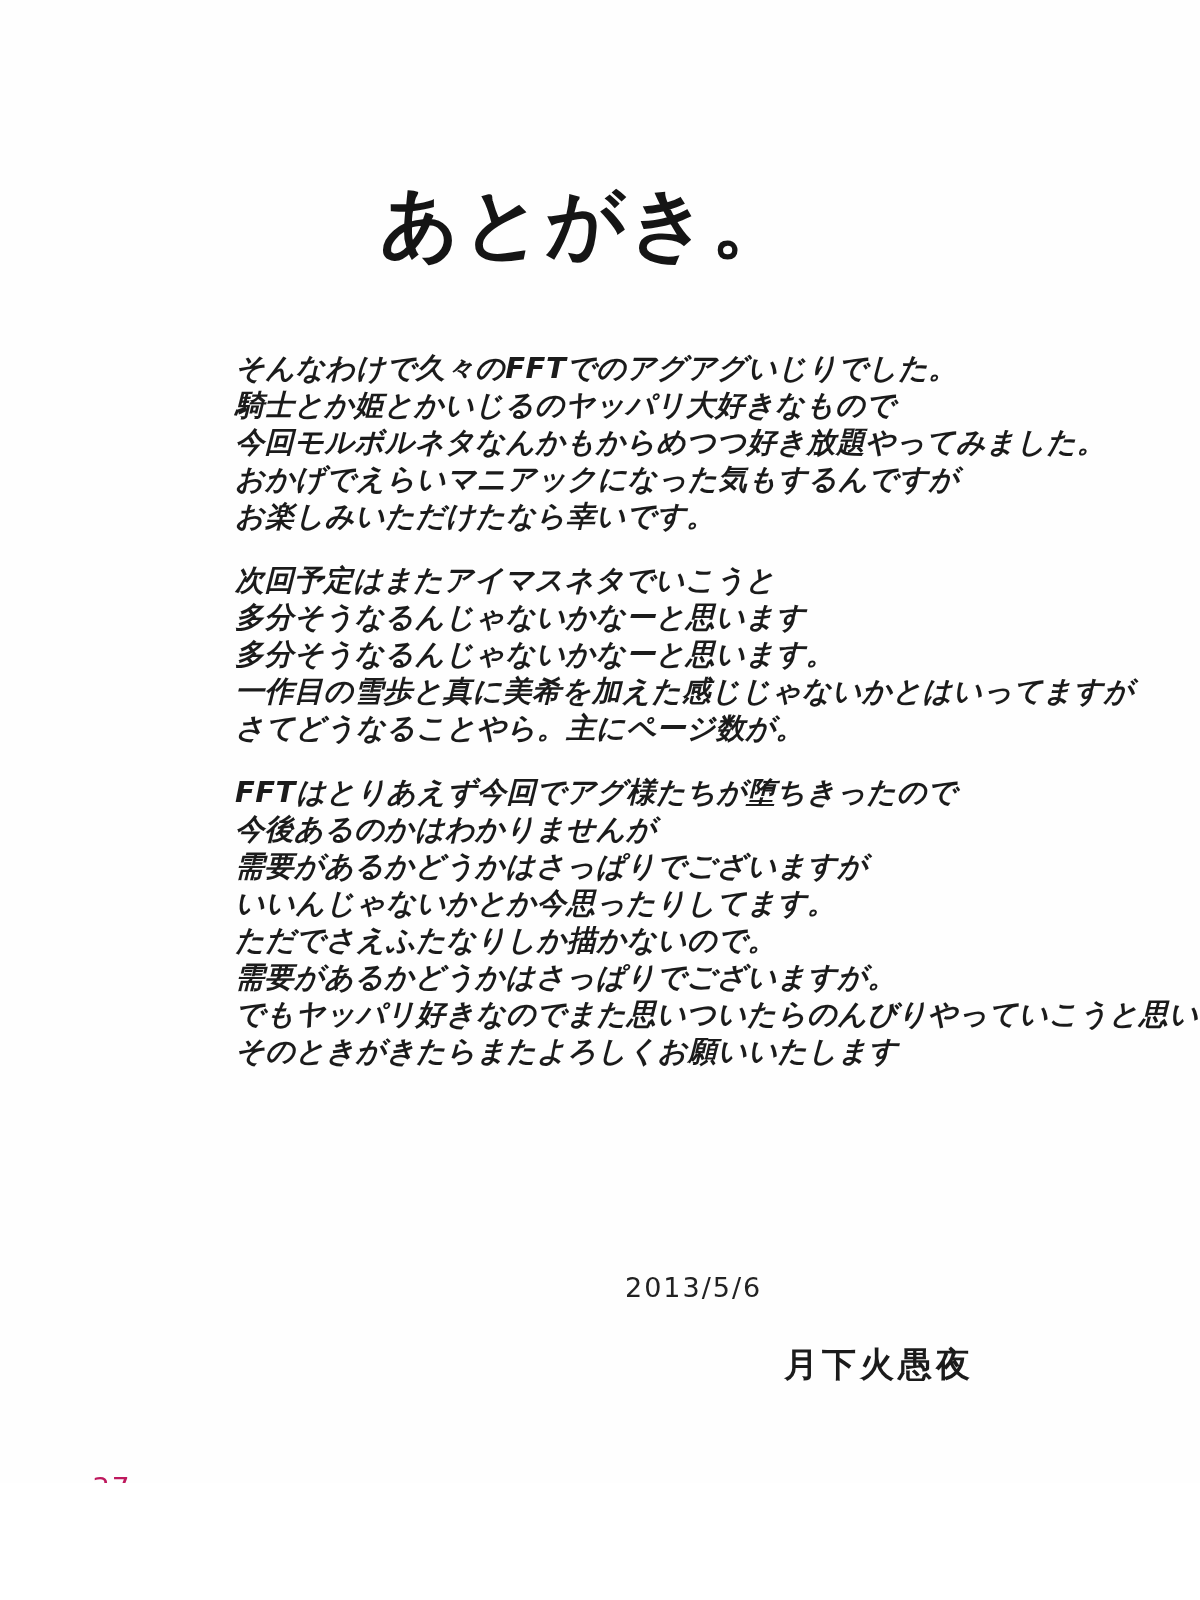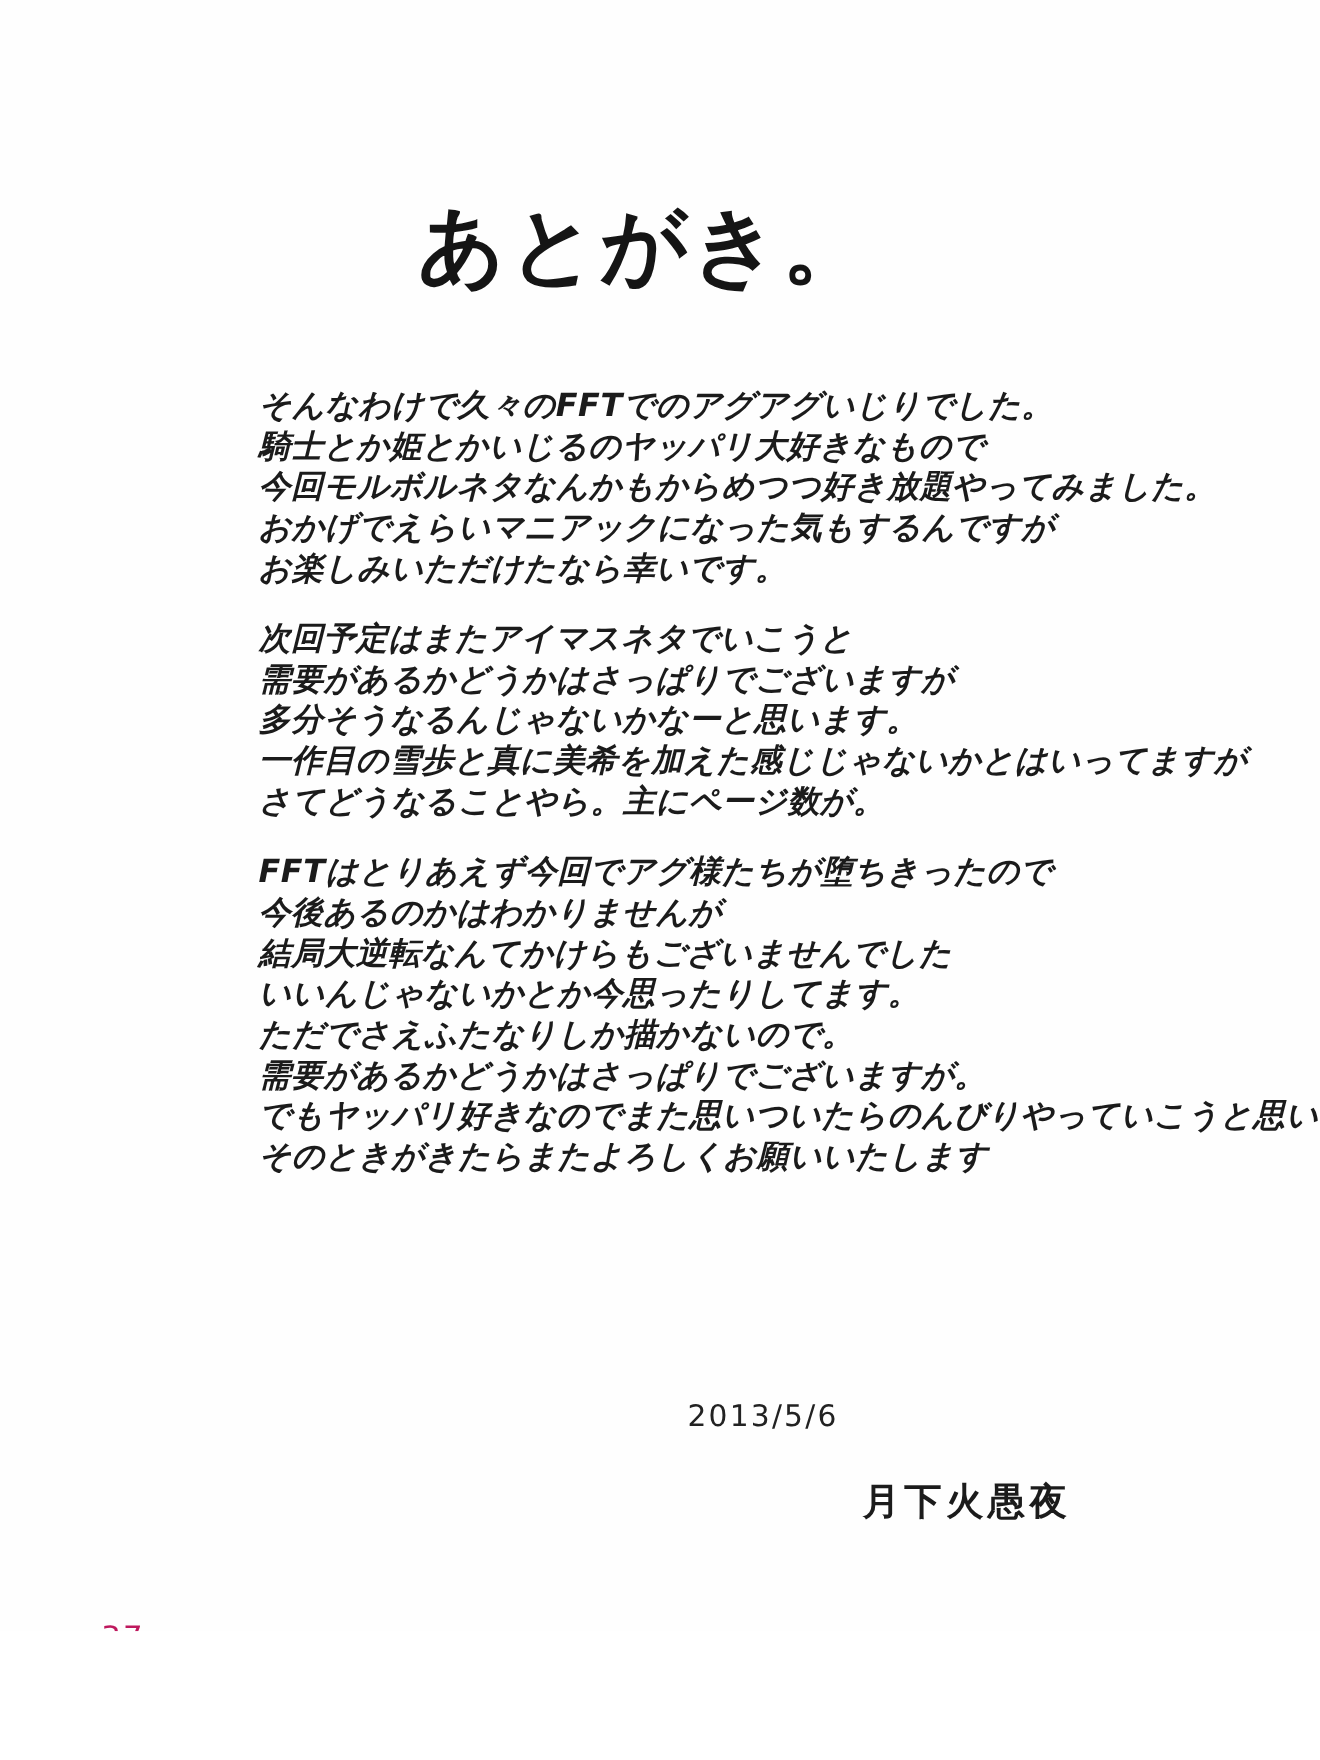--- a/index.html
+++ b/index.html
@@ -89,30 +89,30 @@
     <div class="paragraph">
       <div class="line">そんなわけで久々のFFTでのアグアグいじりでした。</div>
       <div class="line">騎士とか姫とかいじるのヤッパリ大好きなもので</div>
       <div class="line">今回モルボルネタなんかもからめつつ好き放題やってみました。</div>
       <div class="line">おかげでえらいマニアックになった気もするんですが</div>
       <div class="line">お楽しみいただけたなら幸いです。</div>
     </div>
 
     <div class="paragraph">
       <div class="line">次回予定はまたアイマスネタでいこうと</div>
-      <div class="line">需要があるかどうかはさっぱりでございますが</div>
+      <div class="line">多分そうなるんじゃないかなーと思います</div>
       <div class="line">多分そうなるんじゃないかなーと思います。</div>
       <div class="line">一作目の雪歩と真に美希を加えた感じじゃないかとはいってますが</div>
       <div class="line">さてどうなることやら。主にページ数が。</div>
     </div>
 
     <div class="paragraph">
       <div class="line">FFTはとりあえず今回でアグ様たちが堕ちきったので</div>
       <div class="line">今後あるのかはわかりませんが</div>
-      <div class="line">結局大逆転なんてかけらもございませんでした</div>
+      <div class="line">需要があるかどうかはさっぱりでございますが</div>
       <div class="line">いいんじゃないかとか今思ったりしてます。</div>
       <div class="line">ただでさえふたなりしか描かないので。</div>
       <div class="line">需要があるかどうかはさっぱりでございますが。</div>
       <div class="line">でもヤッパリ好きなのでまた思いついたらのんびりやっていこうと思います</div>
       <div class="line">そのときがきたらまたよろしくお願いいたします</div>
     </div>
 
   </div>
 
   <div class="date-line">2013/5/6</div>

